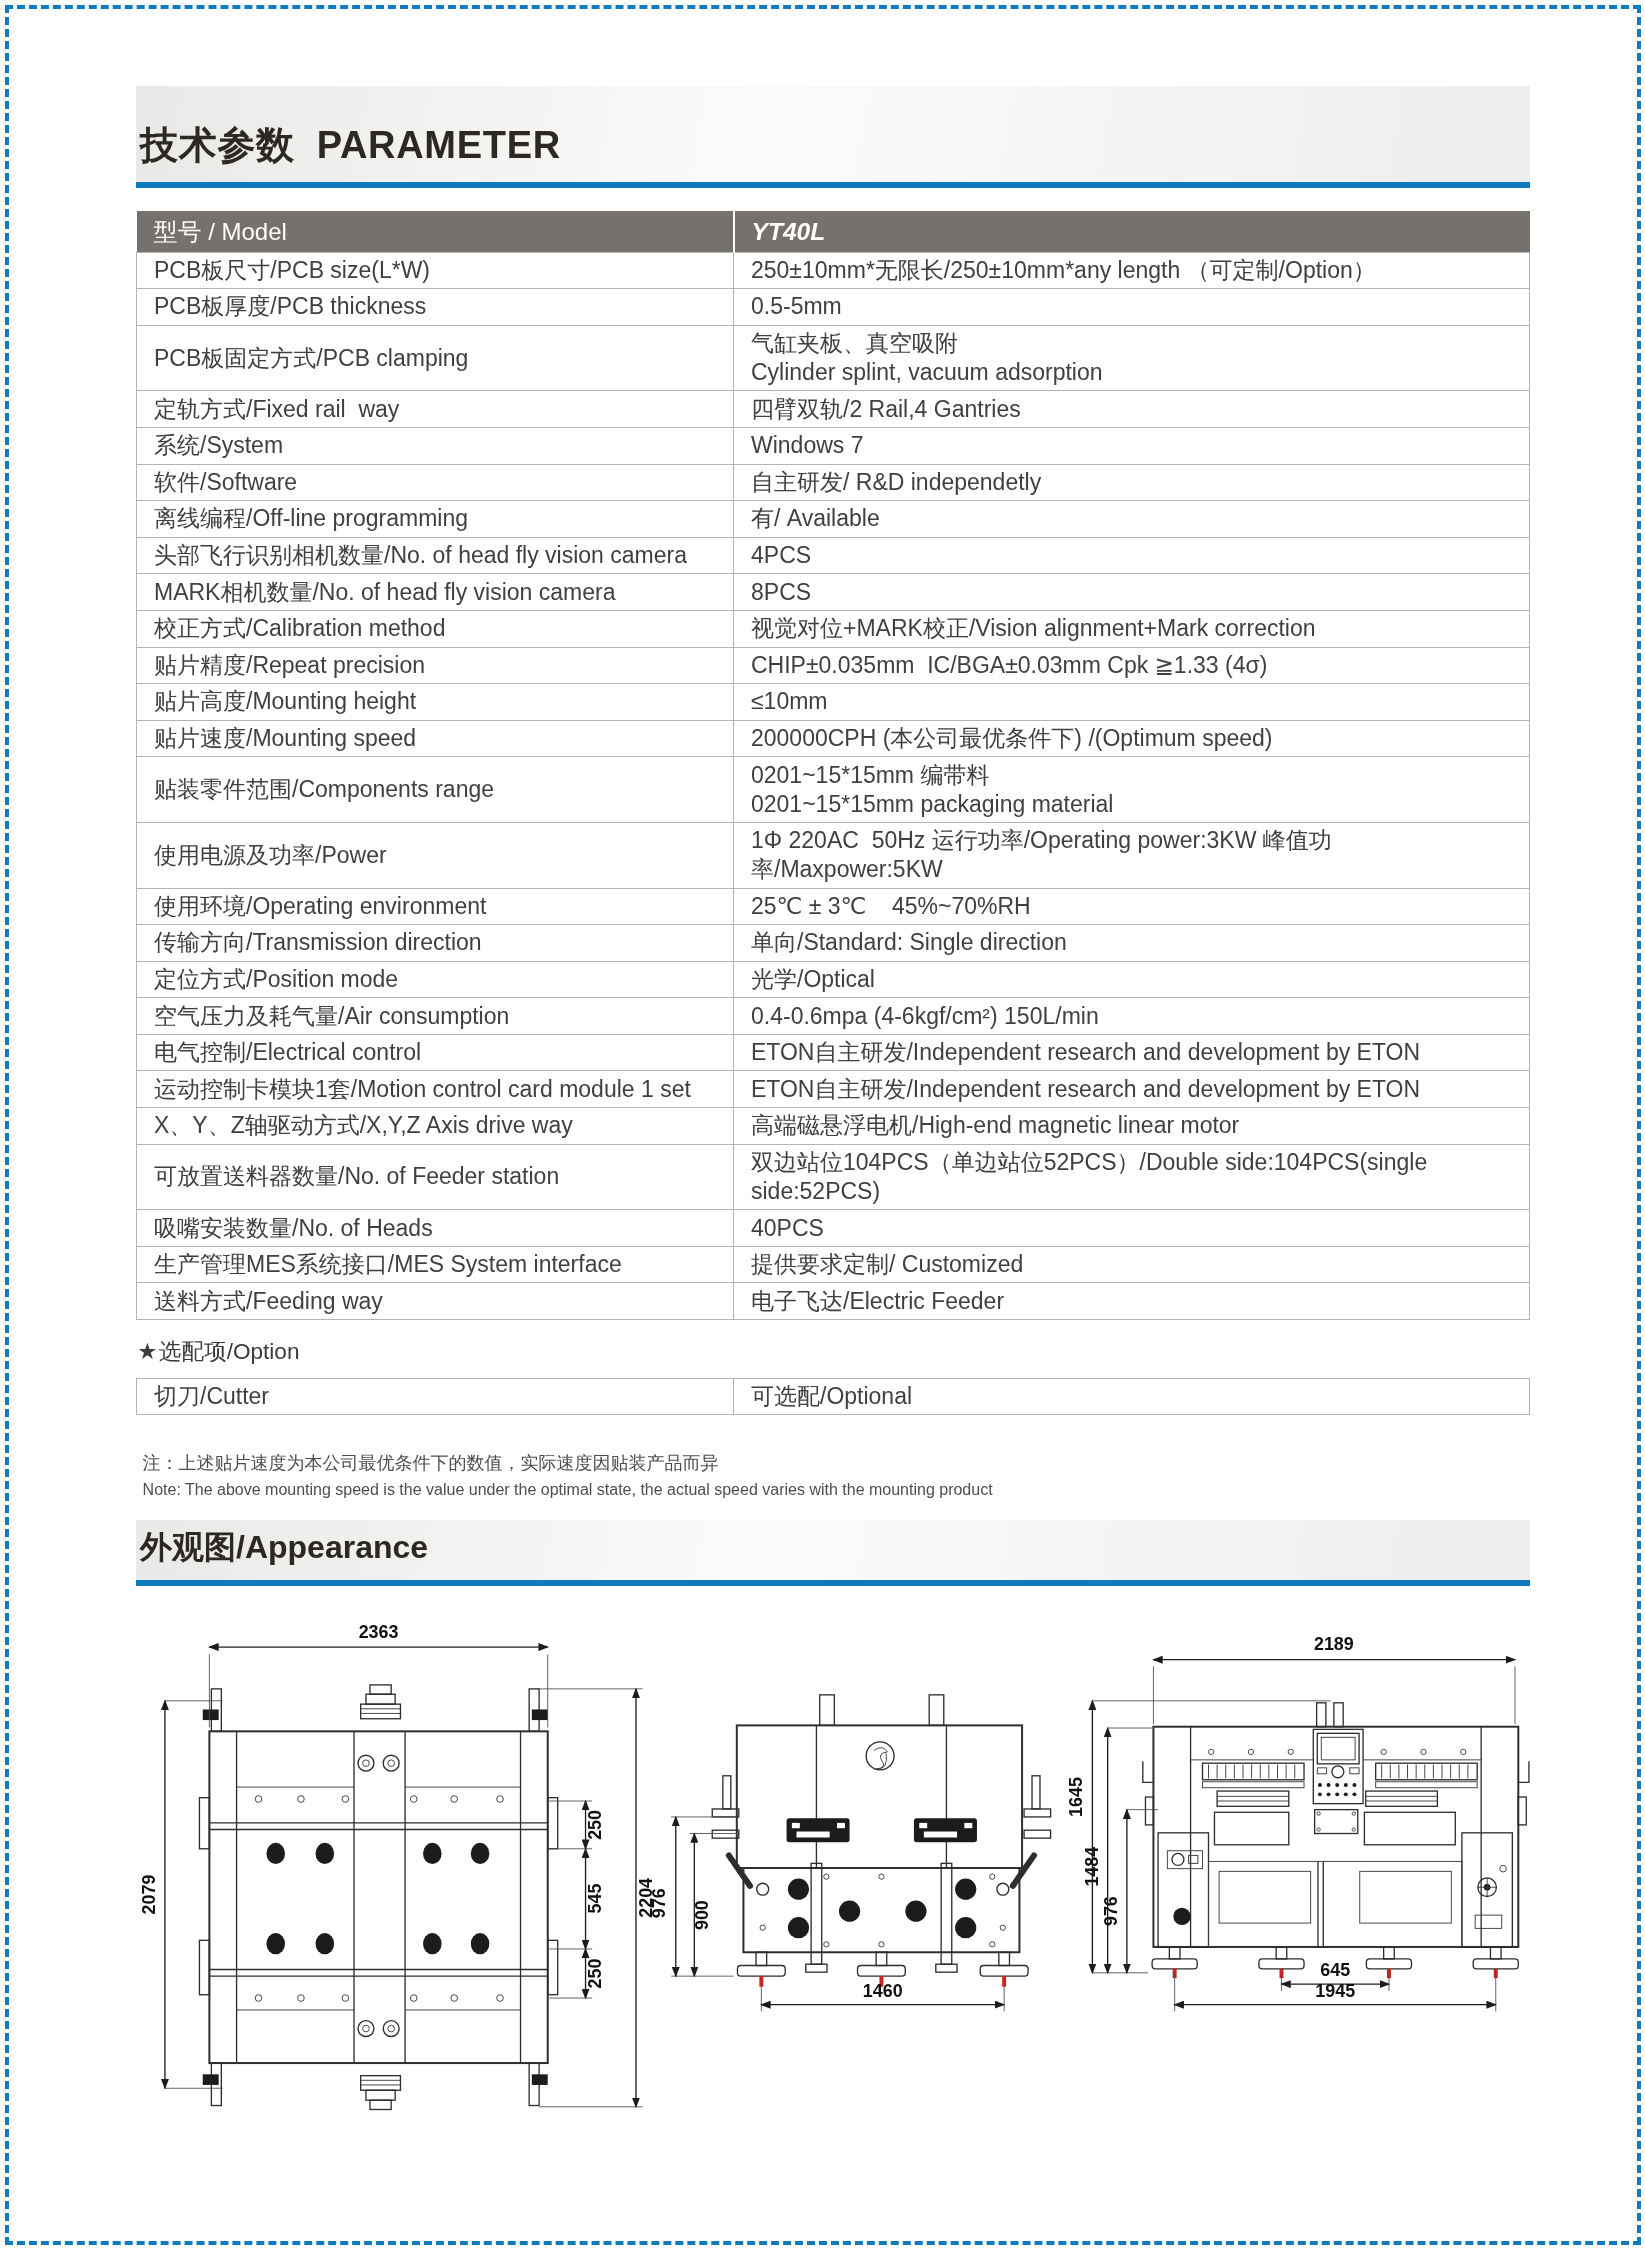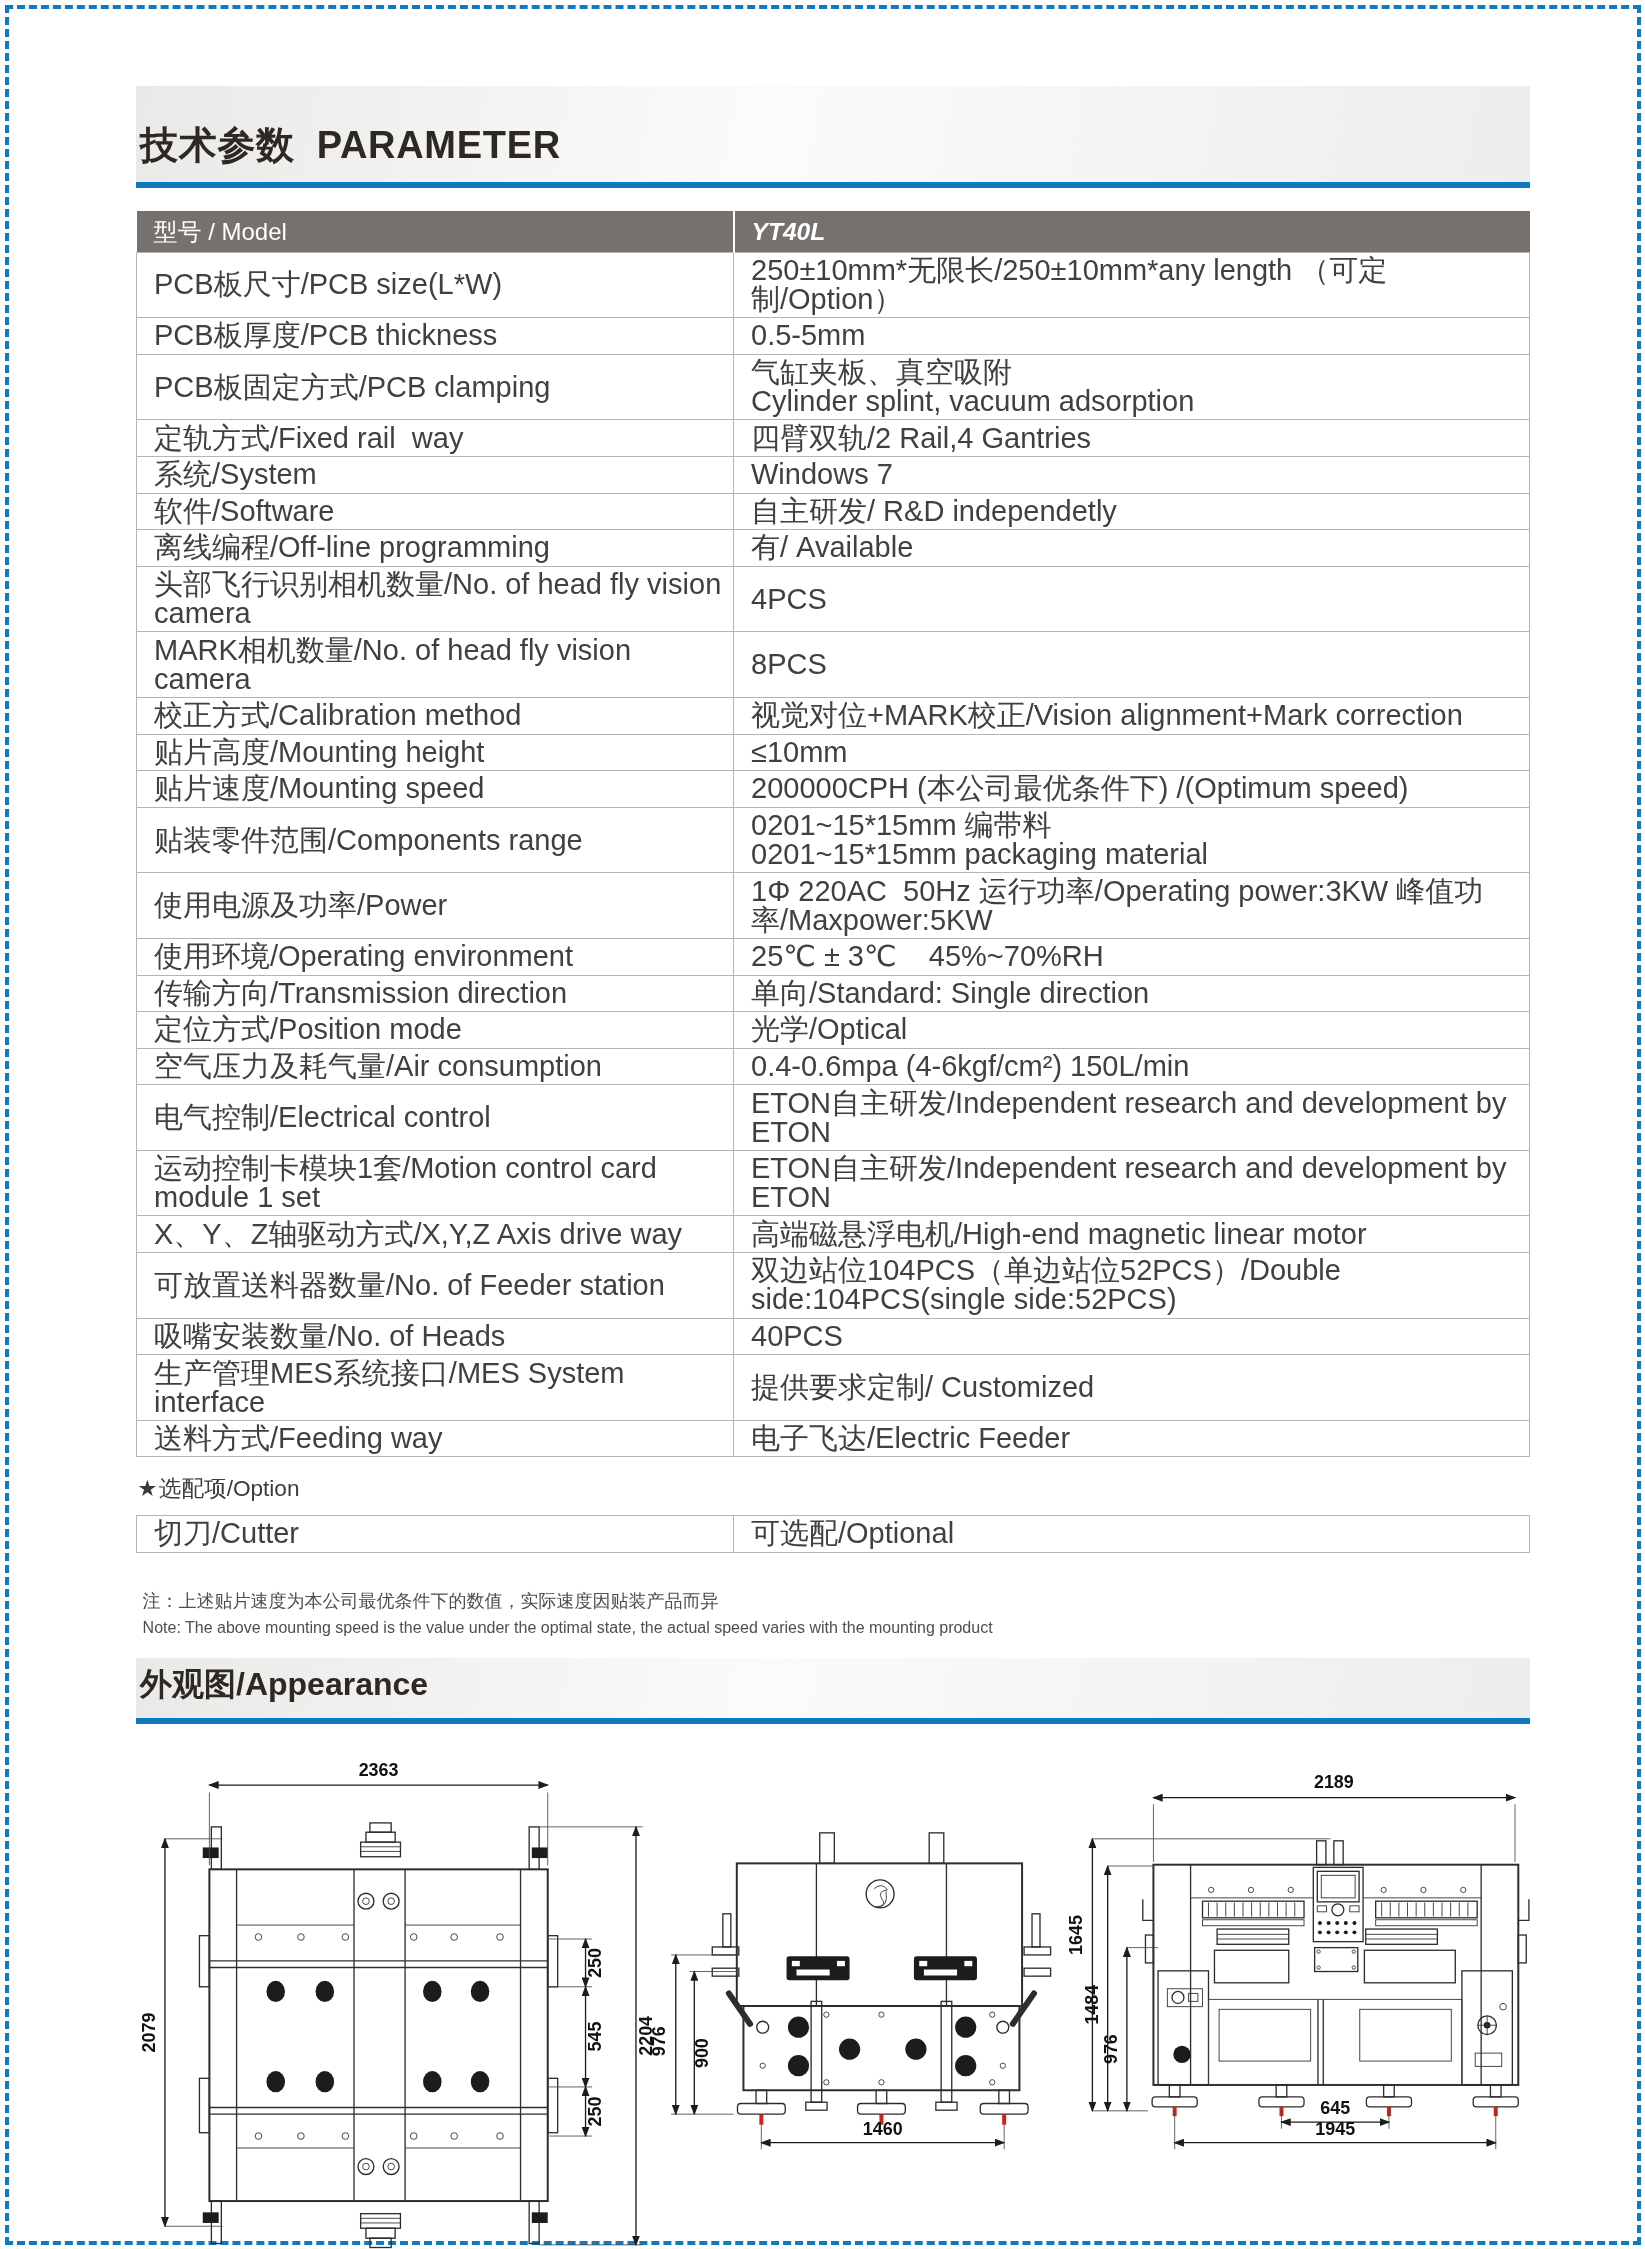--- a/index.html
+++ b/index.html
@@ -29,21 +29,21 @@
   .param-table { border-collapse:collapse; width:1394px; table-layout:fixed; }
   .param-table.main { margin-top:22.6px;border-radius:6px; }
   .param-table col.c1 { width:597px; }
   .param-table col.c2 { width:796px; }
   .param-table thead td {
     background:#77716d; color:#ffffff; font-size:24px;
     padding:6px 6.6px 6px 17px; border:none; line-height:29px;
   }
   .param-table thead td.h-value { font-weight:bold; font-size:24.6px; border-left:2.7px solid #ffffff;font-style:italic; }
   .param-table tbody td {
-    border:1.3px solid #b4b4b4; font-size:29px; color:#404040;
+    border:1.3px solid #b4b4b4; font-size:23px; color:#404040;
     padding:3.3px 8px 3.3px 17px; line-height:29px; vertical-align:middle;
     white-space:pre-wrap; word-break:break-word;margin-left:24px;
   }
   .option-title { margin-top:16px; font-size:22.6px; color:#3b3b3b; padding-left:1.3px; }
   .option-title .star { margin-right:1.3px; }
   .option-table { margin-top:10.6px;padding-left:12px; }
 
   .notes { margin-top:37px; padding-left:6.6px; color:#4e4e4e; }
   .note-zh { font-size:18px; line-height:22.6px; }
   .note-en { font-size:16px; line-height:20px; margin-top:5.3px; }
@@ -121,20 +121,24 @@
             <td class="label-cell">头部飞行识别相机数量/No. of head fly vision camera</td>
             <td class="value-cell">4PCS</td>
           </tr>
           <tr>
             <td class="label-cell">MARK相机数量/No. of head fly vision camera</td>
             <td class="value-cell">8PCS</td>
           </tr>
           <tr>
             <td class="label-cell">校正方式/Calibration method</td>
             <td class="value-cell">视觉对位+MARK校正/Vision alignment+Mark correction</td>
+          </tr>
+          <tr>
+            <td class="label-cell">贴片精度/Repeat precision</td>
+            <td class="value-cell">CHIP±0.035mm  IC/BGA±0.03mm Cpk ≧1.33 (4σ)</td>
           </tr>
           <tr>
             <td class="label-cell">贴片高度/Mounting height</td>
             <td class="value-cell">≤10mm</td>
           </tr>
           <tr>
             <td class="label-cell">贴片速度/Mounting speed</td>
             <td class="value-cell">200000CPH (本公司最优条件下) /(Optimum speed)</td>
           </tr>
           <tr>

